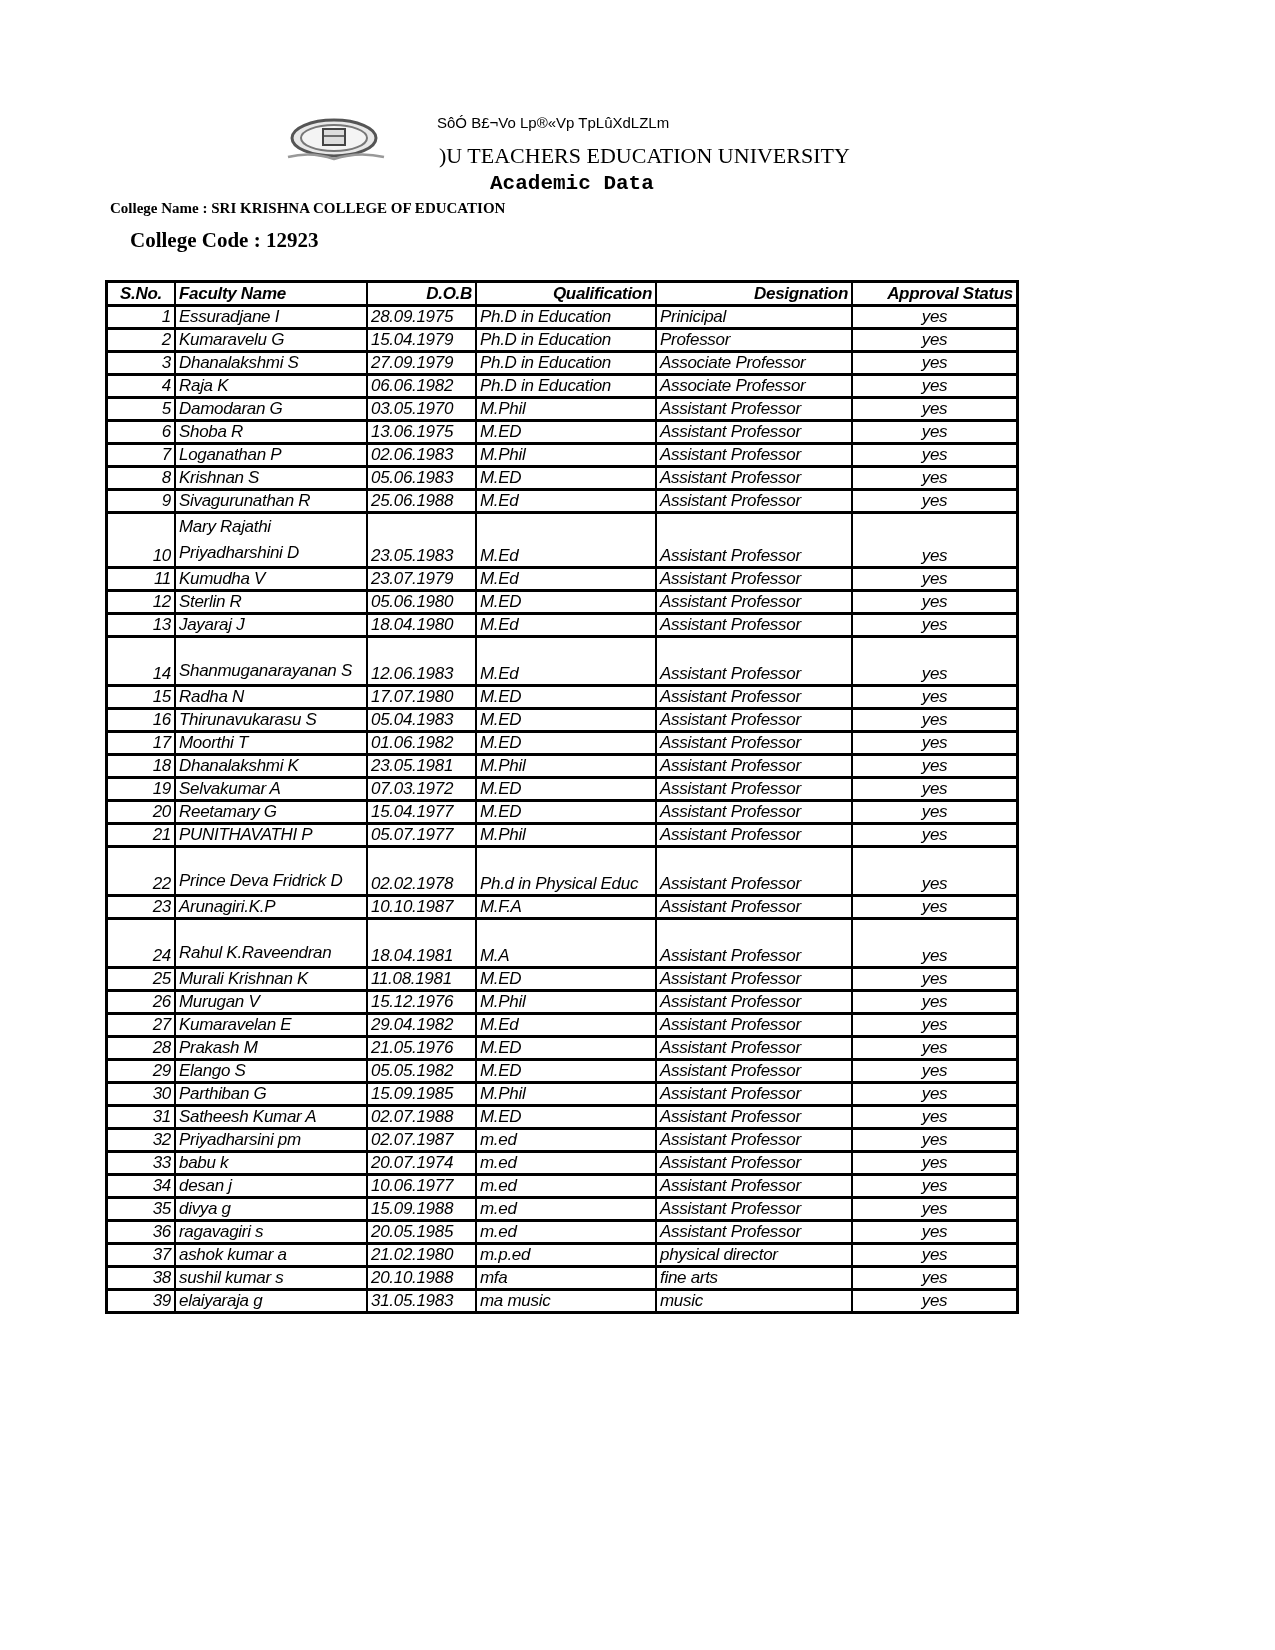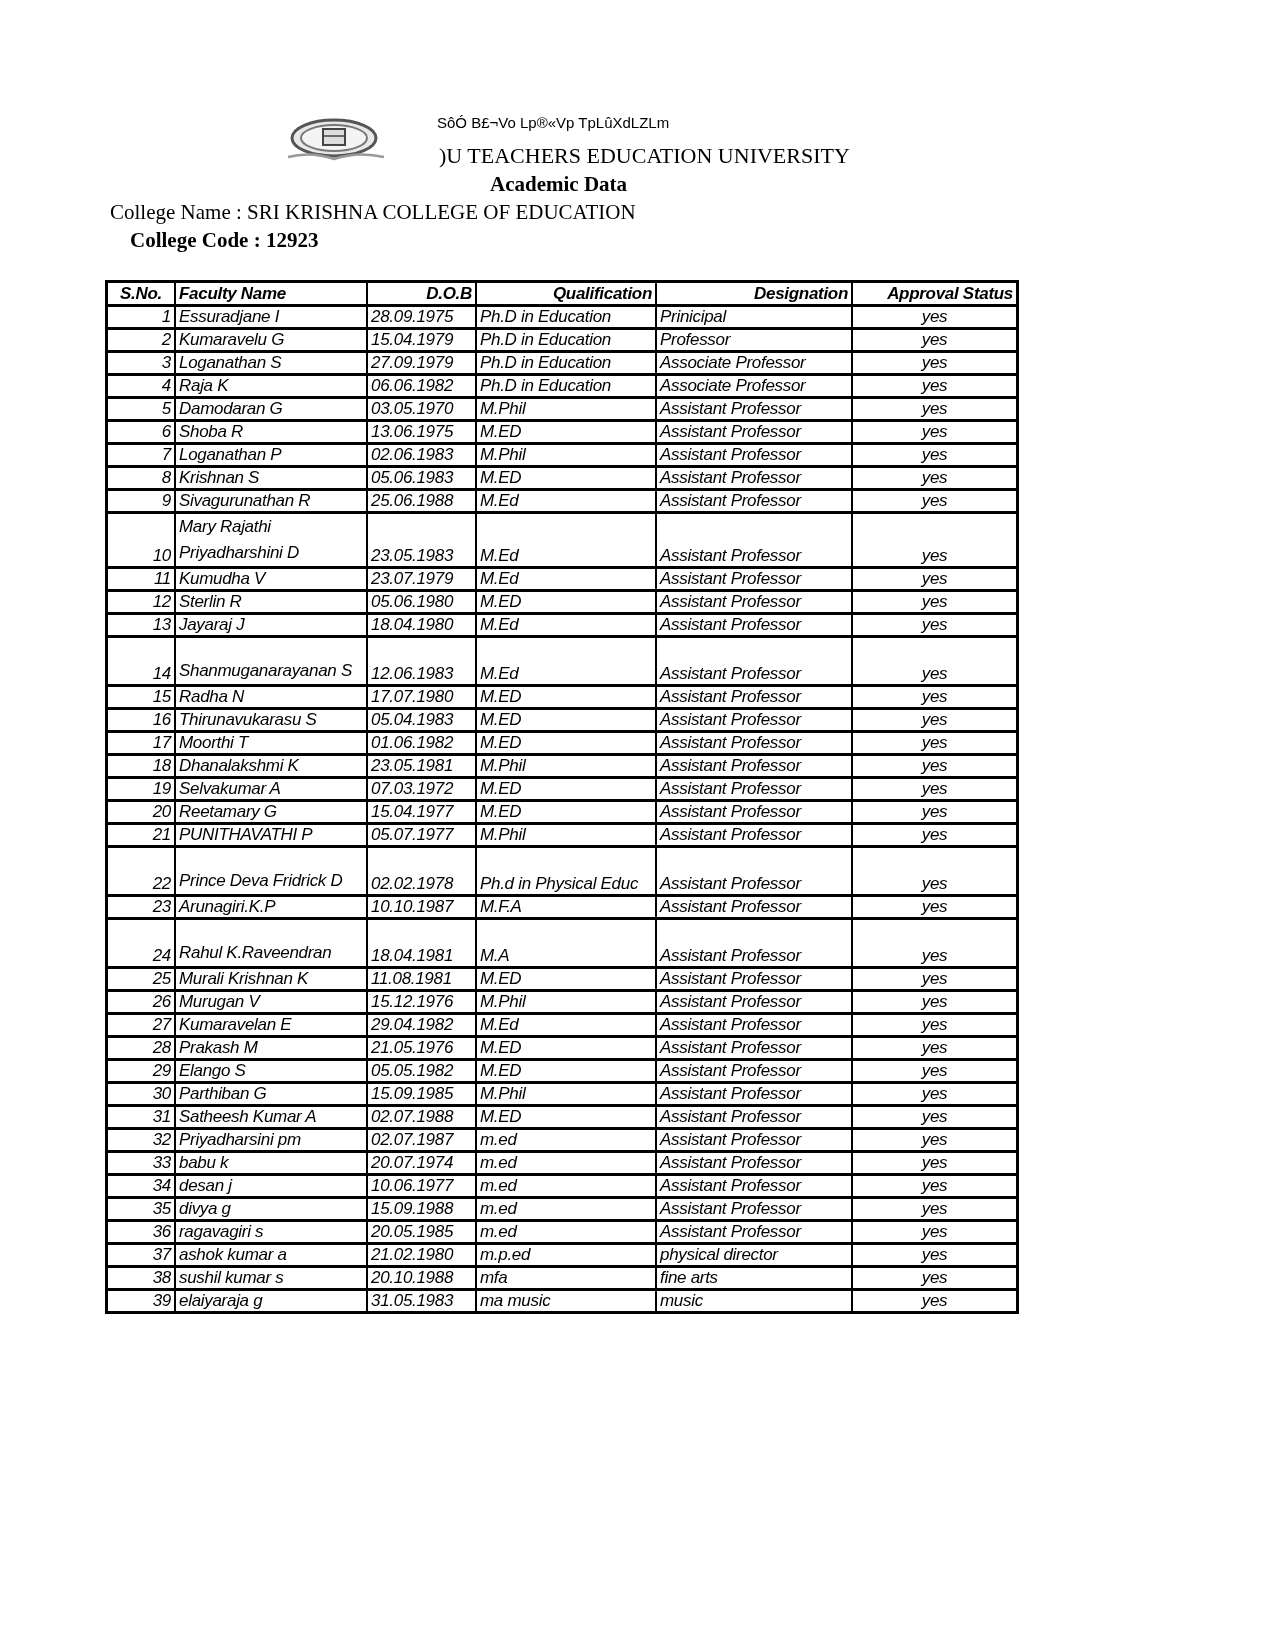--- a/index.html
+++ b/index.html
@@ -1,22 +1,22 @@
 <!DOCTYPE html>
 <html><head>
 <meta charset="utf-8">
 <style>
   html, body { margin: 0; padding: 0; background: #ffffff; }
   body { width: 1275px; height: 1650px; position: relative; overflow: hidden; color: #000; }
   .hdr { position: absolute; white-space: nowrap; }
   .logo { position: absolute; left: 286px; top: 117px; width: 100px; height: 48px; }
   .tamil { left: 398px; top: 114px; font-family: "Liberation Sans", sans-serif; font-weight: normal; font-size: 15px; margin-left: 39px; }
   .univ { left: 392px; top: 143px; font-family: "Liberation Serif", serif; font-size: 22px; margin-left: 47px; }
-  .acad { left: 490px; top: 172px; font-family: Liberation Serif, serif; font-weight: bold; font-size: 21px; }
-  .cname { left: 110px; top: 200px; font-family: "Liberation Serif", serif; font-weight: normal; font-size: 21px; }
+  .acad { left: 490px; top: 172px; font-family: Liberation Mono, monospace; font-weight: bold; font-size: 21px; }
+  .cname { left: 110px; top: 200px; font-family: "Liberation Serif", serif; font-weight: bold; font-size: 15px; }
   .ccode { left: 110px; top: 228px; font-family: "Liberation Serif", serif; font-weight: bold; font-size: 21px; margin-left: 20px; }
 
   table.grid { position: absolute; left: 105px; top: 280px; border-collapse: collapse;
     font-family: "Liberation Sans Narrow", "Liberation Sans", sans-serif; font-size: 17px; letter-spacing: -0.3px; }
   table.grid th, table.grid td { border-left: 2px solid #000; border-right: 2px solid #000;
     border-top: 3px solid #000; border-bottom: 3px solid #000; padding: 0 3px; height: 20px; line-height: 20px;
     vertical-align: bottom; white-space: nowrap; overflow: hidden; }
   table.grid th { font-weight: bold; text-align: right; height: 21px; }
   table.grid { border: 3px solid #000; font-style: italic; }
   .c-sno { width: 60px; text-align: right; }
@@ -68,21 +68,21 @@
       <tr>
         <td class="c-sno">2</td>
         <td class="c-name">Kumaravelu G</td>
         <td class="c-dob">15.04.1979</td>
         <td class="c-qual">Ph.D in Education</td>
         <td class="c-desig">Professor</td>
         <td class="c-stat">yes</td>
       </tr>
       <tr>
         <td class="c-sno">3</td>
-        <td class="c-name">Loganathan S</td>
+        <td class="c-name">Dhanalakshmi S</td>
         <td class="c-dob">27.09.1979</td>
         <td class="c-qual">Ph.D in Education</td>
         <td class="c-desig">Associate Professor</td>
         <td class="c-stat">yes</td>
       </tr>
       <tr>
         <td class="c-sno">4</td>
         <td class="c-name">Raja K</td>
         <td class="c-dob">06.06.1982</td>
         <td class="c-qual">Ph.D in Education</td>

